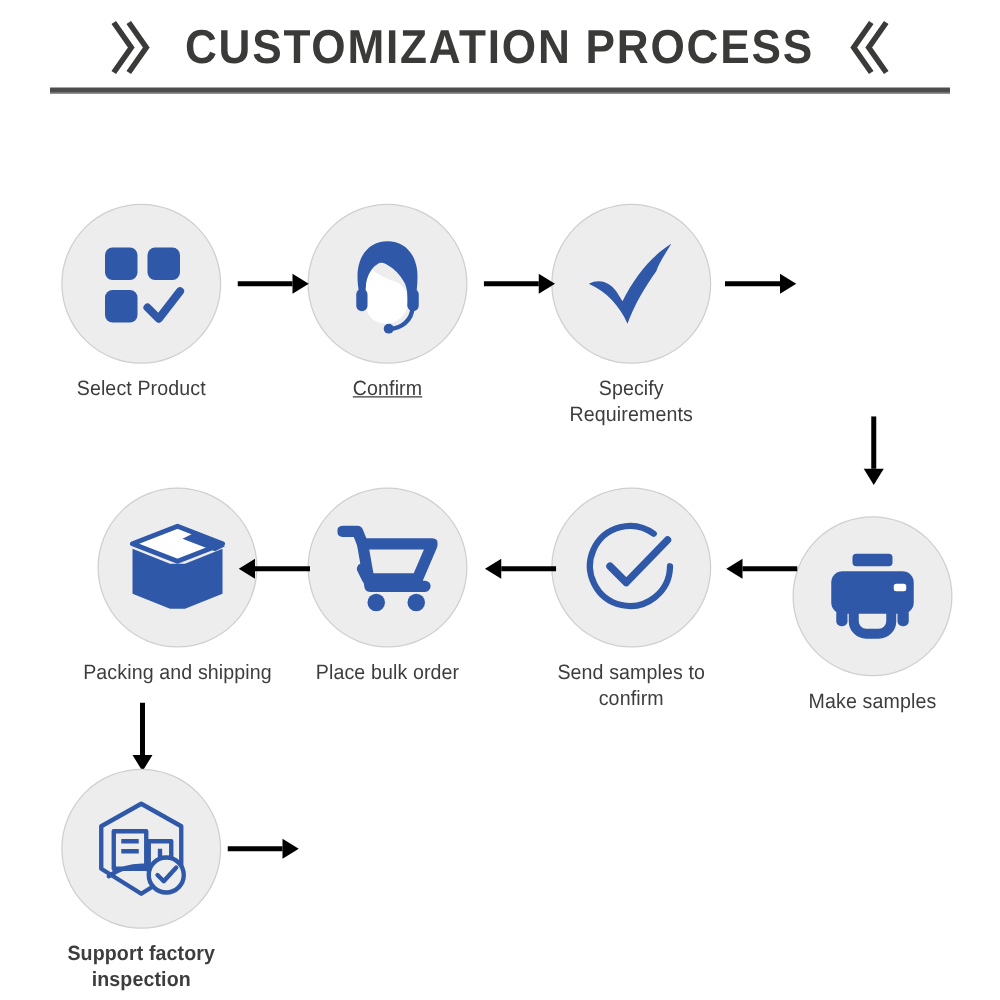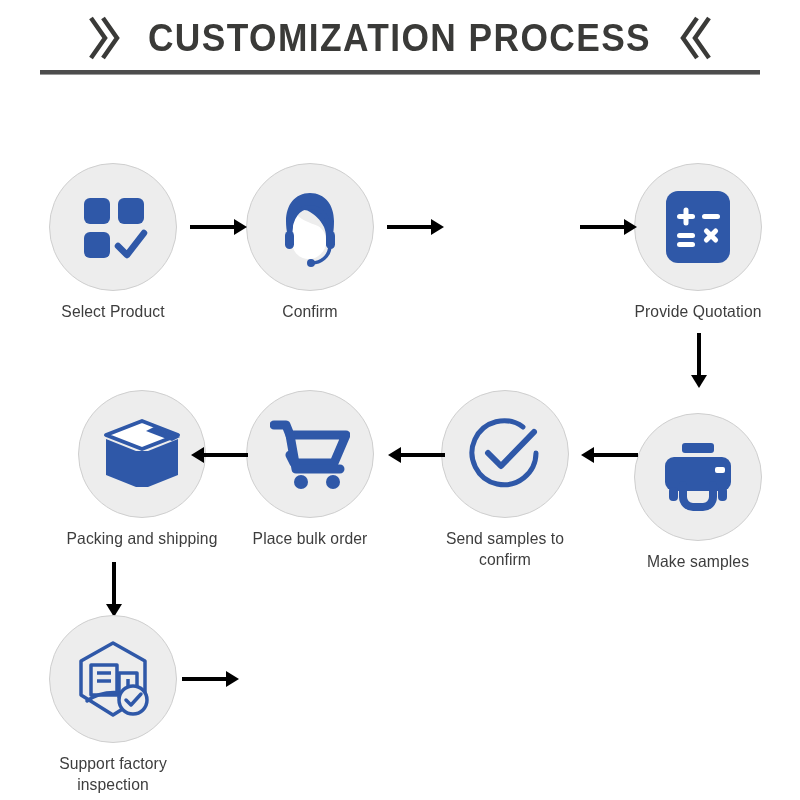--- a/index.html
+++ b/index.html
@@ -131,21 +131,21 @@
           <rect x="8" y="8" width="26" height="26" rx="6" fill="#2F58A8"></rect>
           <rect x="42" y="8" width="26" height="26" rx="6" fill="#2F58A8"></rect>
           <rect x="8" y="42" width="26" height="26" rx="6" fill="#2F58A8"></rect>
           <path d="M42 56 L51 65 L68 43" fill="none" stroke="#2F58A8" stroke-width="6.5" stroke-linecap="round" stroke-linejoin="round"></path>
         </svg>
       </span>
     </div>
     <div class="node-label">Select Product</div>
   </div>
 
-  <div class="node" style="left:230px; top:163px;">
+  <div class="node" style="left:230px; top:163px;text-decoration:underline;">
     <div class="bubble">
       <span>
         <svg width="80" height="80" viewBox="0 0 80 80">
 
           <path d="M40 6 C25 6 16 18 16 34 C16 44 18 52 22 58 L26 52
                    C22 44 22 34 26 28 C30 22 36 22 40 25 C45 28 50 32 54 40
                    C56 45 57 52 55 58 L59 59 C63 52 64 43 64 34 C64 18 55 6 40 6 Z" fill="#2F58A8"></path>
           <path d="M22 56 C22 44 23 34 27 28 C32 33 40 36 48 39
                    C54 42 57 50 56 58 C54 66 47 72 39 72 C30 72 23 66 22 56 Z" fill="#ffffff"></path>
 
@@ -154,42 +154,33 @@
           <rect x="56" y="44" width="9" height="18" rx="4.5" fill="#2F58A8"></rect>
 
           <path d="M60 58 C60 70 50 76 42 76" fill="none" stroke="#2F58A8" stroke-width="3.5"></path>
           <circle cx="41" cy="76" r="4" fill="#2F58A8"></circle>
         </svg>
       </span>
     </div>
     <div class="node-label">Confirm</div>
   </div>
 
-
-  <div class="node" style="left:618px; top:163px;">
-    <div class="bubble">
-      <span>
-        <svg width="68" height="76" viewBox="0 0 68 76">
-          <rect x="2" y="2" width="64" height="72" rx="12" fill="#2F58A8"></rect>
-
-          <rect x="13" y="25" width="18" height="5" rx="2.5" fill="#ffffff"></rect>
-          <rect x="19.5" y="18.5" width="5" height="18" rx="2.5" fill="#ffffff"></rect>
-
-          <rect x="38" y="25" width="18" height="5" rx="2.5" fill="#ffffff"></rect>
-
-          <rect x="13" y="44" width="18" height="5" rx="2.5" fill="#ffffff"></rect>
-          <rect x="13" y="53" width="18" height="5" rx="2.5" fill="#ffffff"></rect>
-
-          <rect x="38" y="44" width="18" height="5" rx="2.5" fill="#ffffff" transform="rotate(45 47 46.5)"></rect>
-          <rect x="38" y="44" width="18" height="5" rx="2.5" fill="#ffffff" transform="rotate(-45 47 46.5)"></rect>
-        </svg>
-      </span>
-    </div>
-    <div class="node-label">Provide Quotation</div>
-  </div>
+  <div class="node" style="left:425px; top:163px;">
+    <div class="bubble">
+      <span>
+        <svg width="80" height="80" viewBox="0 0 80 80">
+          <path d="M6 40 C14 36 22 38 28 46 L33 54 C43 34 56 18 72 8
+                   C66 18 62 24 60 30 C50 44 42 58 37 72
+                   C31 58 20 46 6 40 Z" fill="#2F58A8"></path>
+        </svg>
+      </span>
+    </div>
+    <div class="node-label">Specify Requirements</div>
+  </div>
+
 
   <div class="arrow" style="left:190px; top:216px;">
     <svg width="58" height="22" viewBox="0 0 58 22">
       <line x1="0" y1="11" x2="44" y2="11" stroke="#000" stroke-width="4"></line>
       <path d="M44 3 L57 11 L44 19 Z" fill="#000"></path>
     </svg>
   </div>
   <div class="arrow" style="left:387px; top:216px;">
     <svg width="58" height="22" viewBox="0 0 58 22">
       <line x1="0" y1="11" x2="44" y2="11" stroke="#000" stroke-width="4"></line>
@@ -296,21 +287,21 @@
     </svg>
   </div>
 
   <div class="arrow" style="left:103px; top:562px;">
     <svg width="22" height="56" viewBox="0 0 22 56">
       <line x1="11" y1="0" x2="11" y2="42" stroke="#000" stroke-width="4"></line>
       <path d="M3 42 L11 55 L19 42 Z" fill="#000"></path>
     </svg>
   </div>
 
-  <div class="node" style="left:33px; top:615px;">
+  <div class="node" style="left:33px; top:615px;font-weight:bold;">
     <div class="bubble">
       <span>
         <svg width="80" height="80" viewBox="0 0 80 80">
 
           <path d="M40 4 L72 22 L72 56 L40 76 L8 56 L8 22 Z" fill="none" stroke="#2F58A8" stroke-width="3.5" stroke-linejoin="round"></path>
 
           <path d="M18 26 L44 26 L44 56 L18 56 Z" fill="none" stroke="#2F58A8" stroke-width="3.5" stroke-linejoin="round"></path>
           <line x1="24" y1="34" x2="38" y2="34" stroke="#2F58A8" stroke-width="3.5"></line>
           <line x1="24" y1="42" x2="38" y2="42" stroke="#2F58A8" stroke-width="3.5"></line>
 

